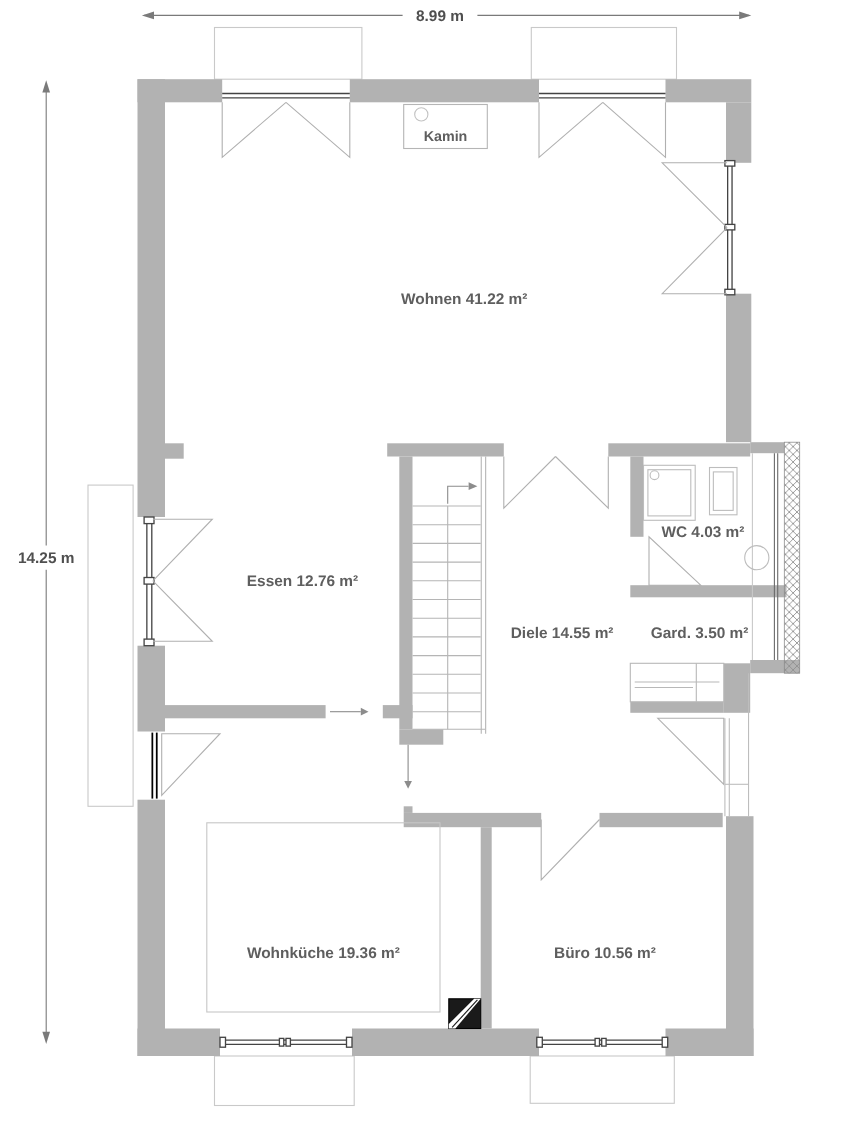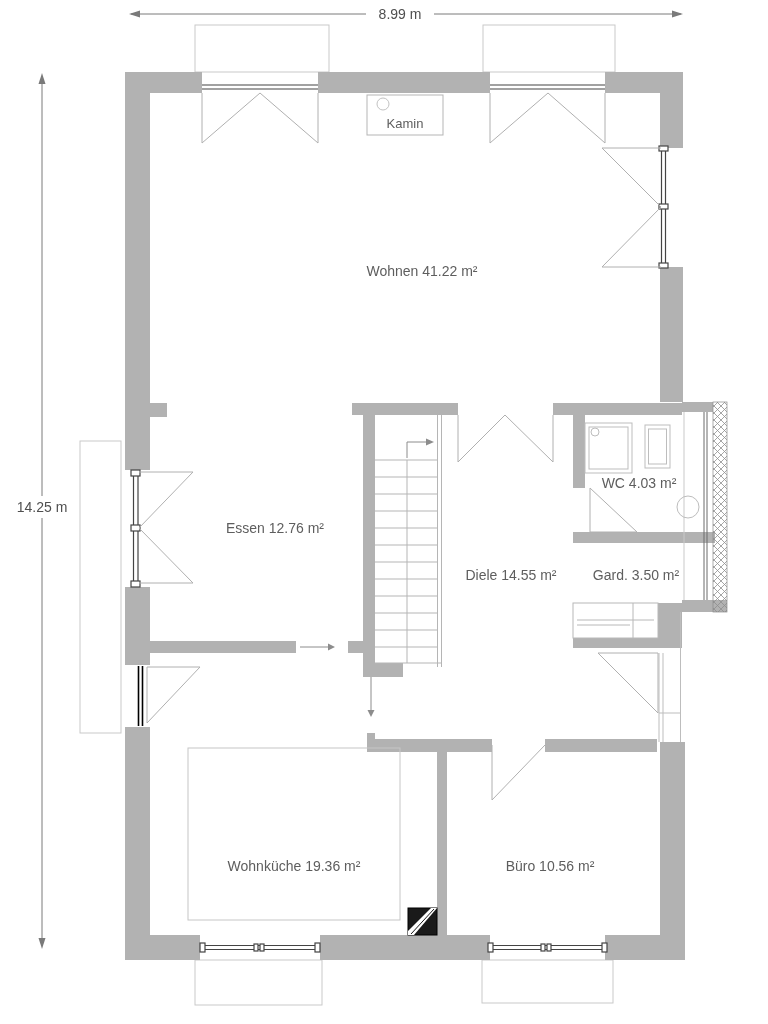--- a/index.html
+++ b/index.html
@@ -1,16 +1,16 @@
 <!DOCTYPE html>
 <html><head>
 <meta charset="utf-8">
 <style>
   html,body{margin:0;padding:0;background:#ffffff;}
-  .page{width:768px;height:1024px;position:relative;background:#ffffff;overflow:hidden;}
+  .page{width:768px;height:1024px;position:relative;background:#ffffff;overflow:hidden;font-weight:bold;}
   svg{display:block;}
   text{font-family:"Liberation Sans","DejaVu Sans",sans-serif;fill:#5e5e5e;}
   .room-label{font-size:14px;}
   .dim-label{font-size:14px;fill:#4f4f4f;}
   .kamin-label{font-size:13px;}
 </style>
 </head>
 <body>
 
 <div class="page">

